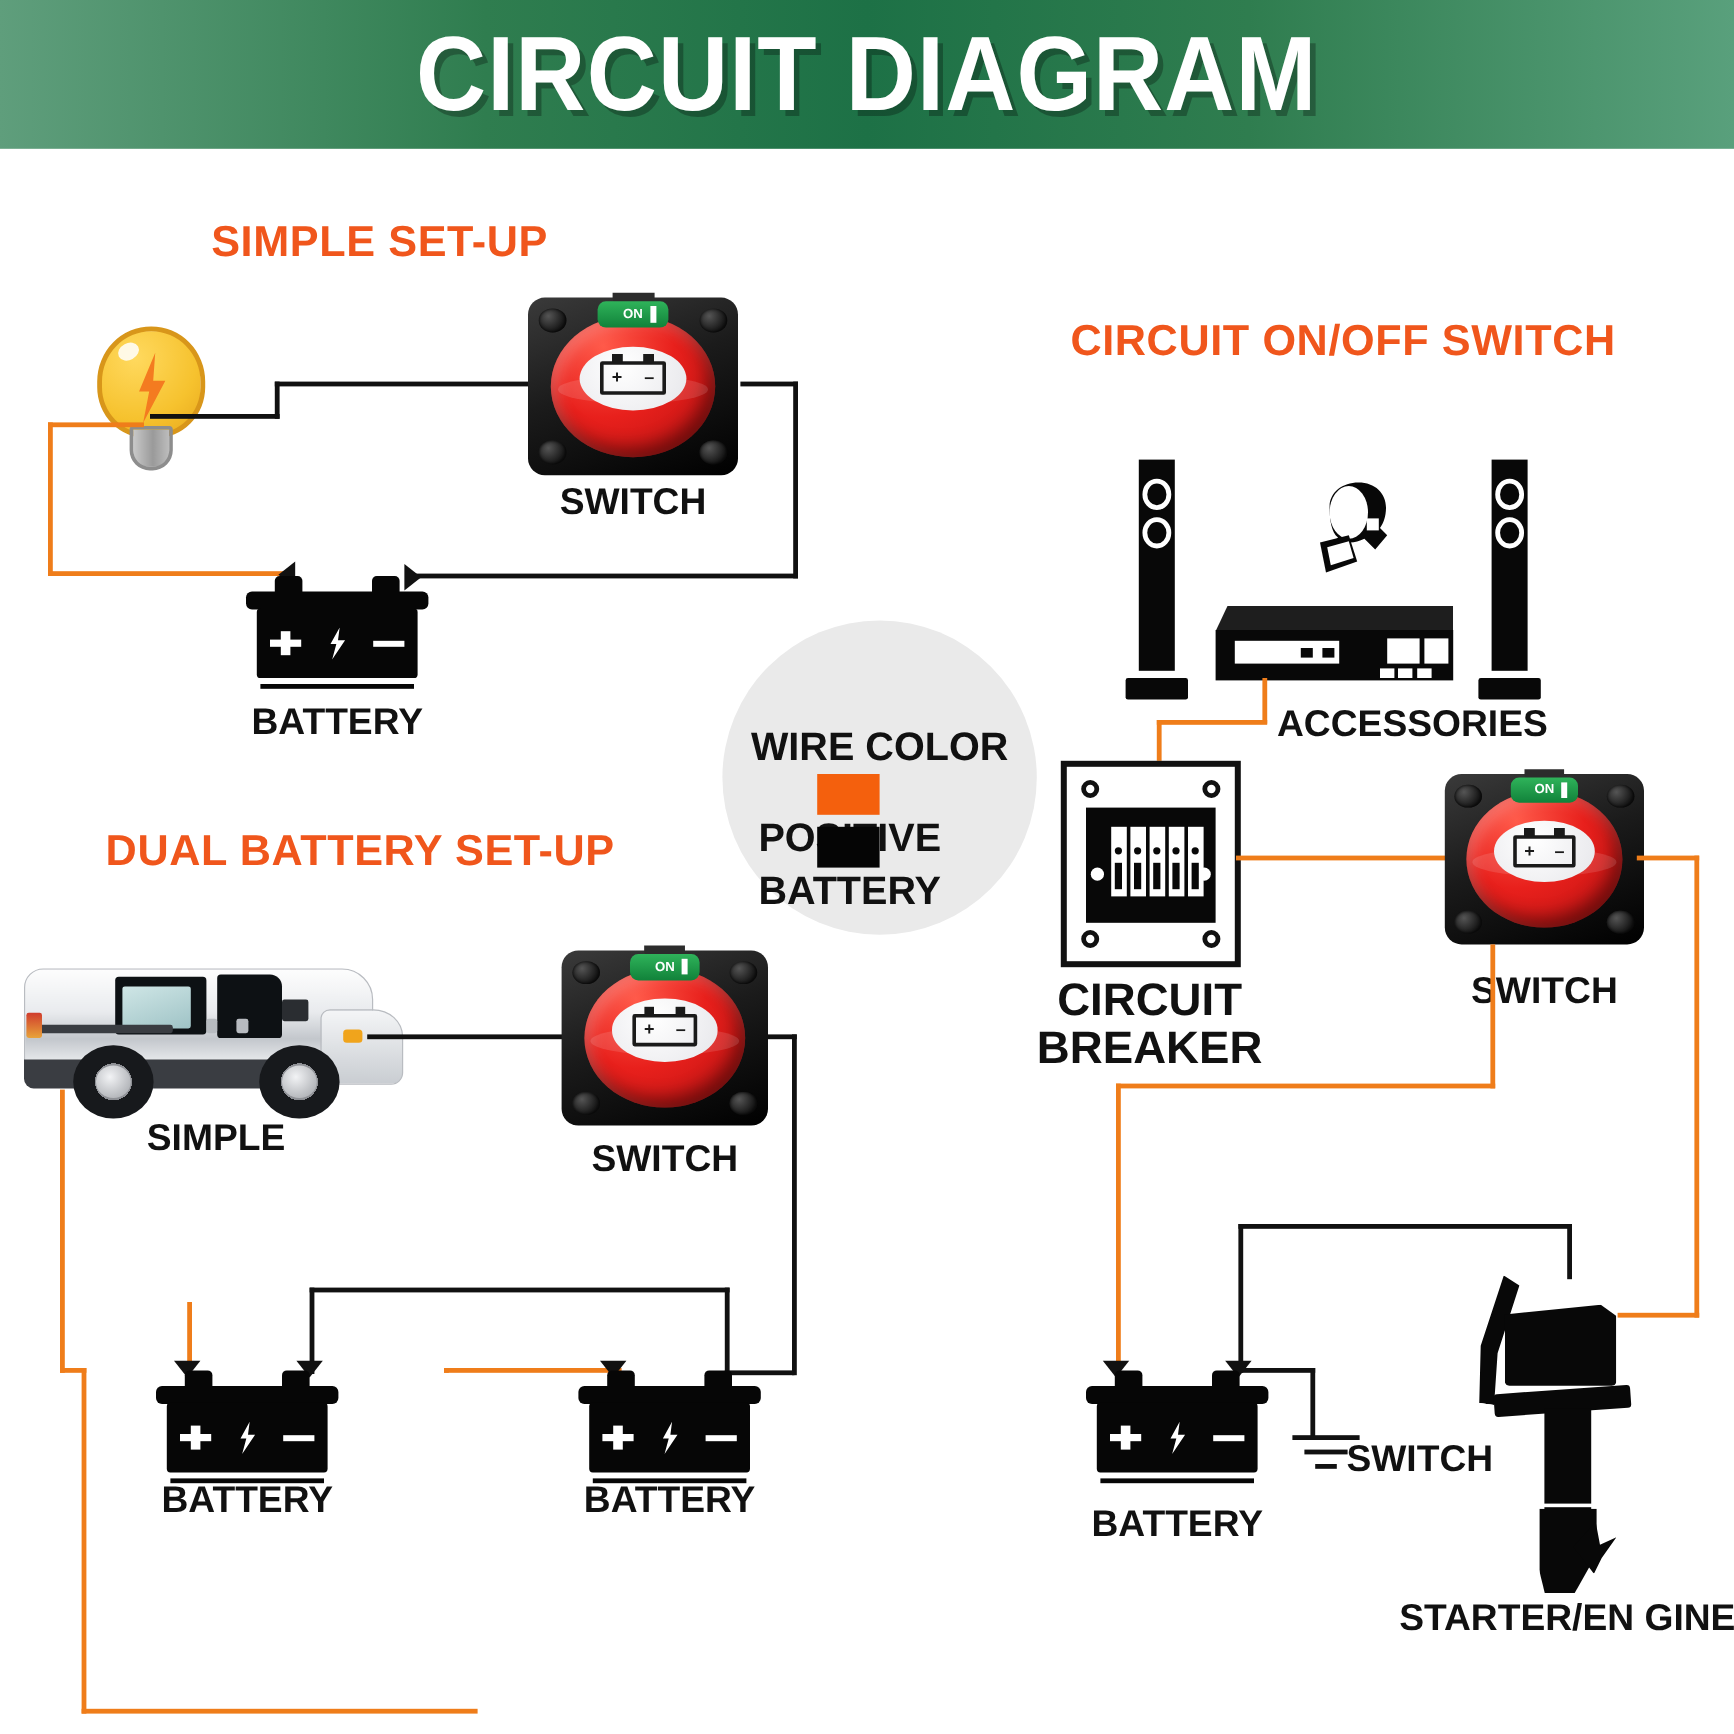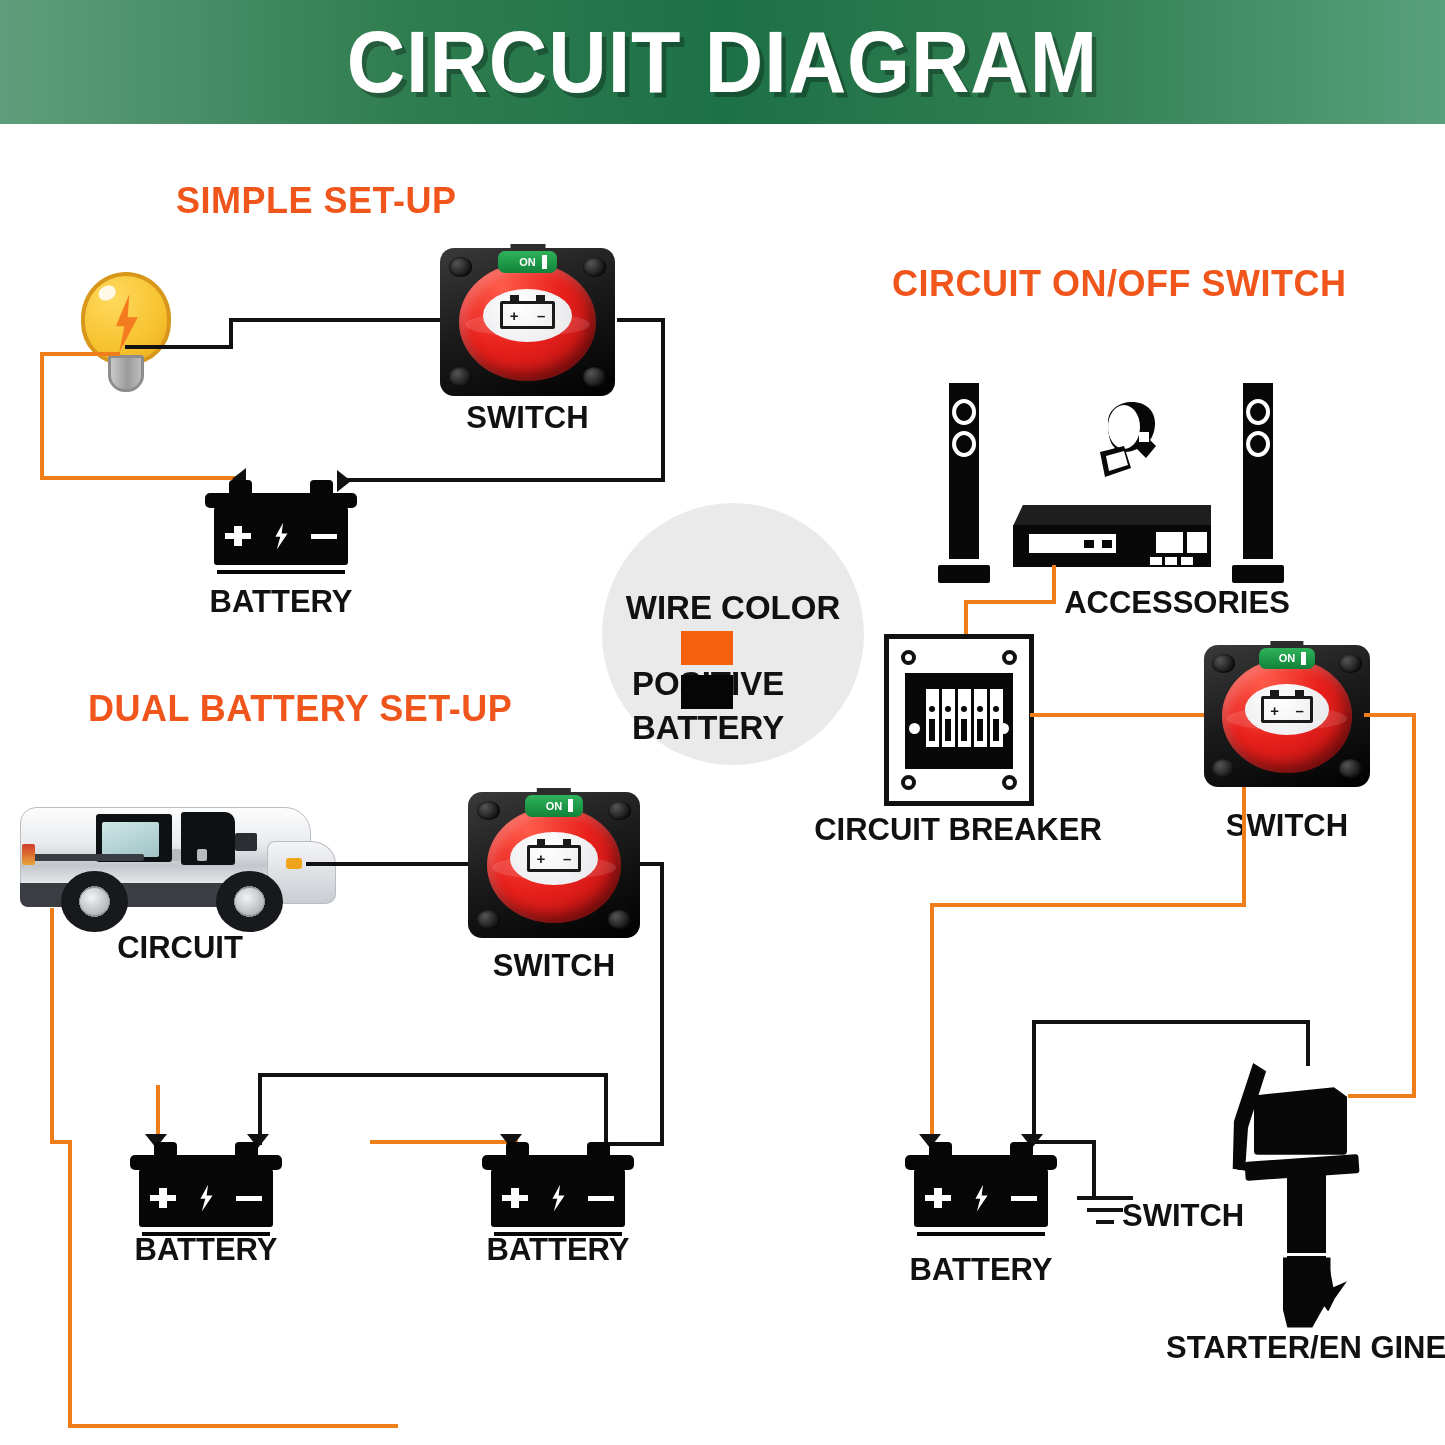--- a/index.html
+++ b/index.html
@@ -13,21 +13,21 @@
   #header-title{font-size:88px;font-weight:bold;color:#fff;letter-spacing:1px;
           transform:scaleX(.92);
           text-shadow:5px 5px 0 rgba(0,0,0,.28);
           font-family:"Liberation Sans","DejaVu Sans",sans-serif;}
 
   
   .sec-title{position:absolute;color:#f0561c;font-weight:bold;font-size:36px;
              white-space:nowrap;letter-spacing:.5px;}
   .lbl{position:absolute;color:#111;font-weight:bold;font-size:31px;
        white-space:nowrap;text-align:center;}
-  .lbl2{position:absolute;color:#111;font-weight:bold;font-size:31px;
+  .lbl2{position:absolute;color:#111;font-weight:bold;font-size:38px;
         text-align:center;line-height:1.06;}
 
   
   .w{position:absolute;}
   .wo{background:#ef7d1a;}
   .wk{background:#111;}
   .wh{height:4px;}
   .wv{width:4px;}
   .arrow{position:absolute;width:0;height:0;border-left:11px solid transparent;
          border-right:11px solid transparent;border-top:14px solid #111;}
@@ -92,21 +92,21 @@
           border:4px solid #d8961a;border-radius:50% 50% 46% 46%;box-sizing:border-box;}
   .bulb-g:after{content:"";position:absolute;left:16%;top:12%;width:22%;height:16%;
           background:rgba(255,255,255,.85);border-radius:50%;transform:rotate(-28deg);}
   .bulb-bolt{position:absolute;left:37%;top:18%;width:26%;height:48%;background:#f47b20;
           clip-path:polygon(62% 0,14% 55%,44% 55%,26% 100%,92% 40%,56% 40%);z-index:2;}
   .bulb-base{position:absolute;left:33%;top:68%;width:34%;height:30%;
           background:linear-gradient(90deg,#c9c9c9,#9a9a9a 55%,#bdbdbd);
           border:3px solid #8d8d8d;border-radius:3px 3px 46% 46%;box-sizing:border-box;}
 
   
-  #legend{position:absolute;left:602px;top:503px;width:262px;height:262px;
+  #legend{position:absolute;left:602px;top:517px;width:262px;height:262px;
           border-radius:50%;background:#eaeaea;}
   #legend-title{position:absolute;left:0;top:86px;width:100%;text-align:center;
           font-size:33px;font-weight:bold;color:#111;}
   .lg-row{position:absolute;left:28px;display:flex;align-items:center;flex-direction:column;}
   .lg-sw{width:52px;height:34px;}
   .lg-tx{font-size:33px;font-weight:bold;color:#111;margin-left:2px;}
 
   
   .spk{position:absolute;}
   .spk-col{position:absolute;left:22%;top:0;width:56%;height:88%;background:#080808;}
@@ -273,21 +273,21 @@
   <div class="van-mirror"></div>
   <div class="van-lower"></div>
   <div class="van-trim"></div>
   <div class="van-hdl" style="left:50%;top:40%;"></div>
   <div class="van-hdl" style="left:58%;top:40%;"></div>
   <div class="van-tail"></div>
   <div class="van-ind"></div>
   <div class="wheel" style="left:15%;"></div>
   <div class="wheel" style="left:64%;"></div>
 </div>
-<div class="lbl" style="left:60px;top:930px;width:240px;">CIRCUIT</div>
+<div class="lbl" style="left:60px;top:930px;width:240px;">SIMPLE</div>
 
 <div class="w wk wh" style="left:306px;top:862px;width:170px;"></div>
 <div class="w wk wh" style="left:620px;top:862px;width:44px;"></div>
 <div class="w wk wv" style="left:660px;top:862px;height:284px;"></div>
 <div class="w wk wh" style="left:258px;top:1073px;width:350px;"></div>
 <div class="w wk wv" style="left:258px;top:1073px;height:72px;"></div>
 <div class="w wk wv" style="left:604px;top:1073px;height:72px;"></div>
 <div class="w wk wh" style="left:604px;top:1142px;width:58px;"></div>
 <div class="arrow" style="left:247px;top:1134px;"></div>
 

